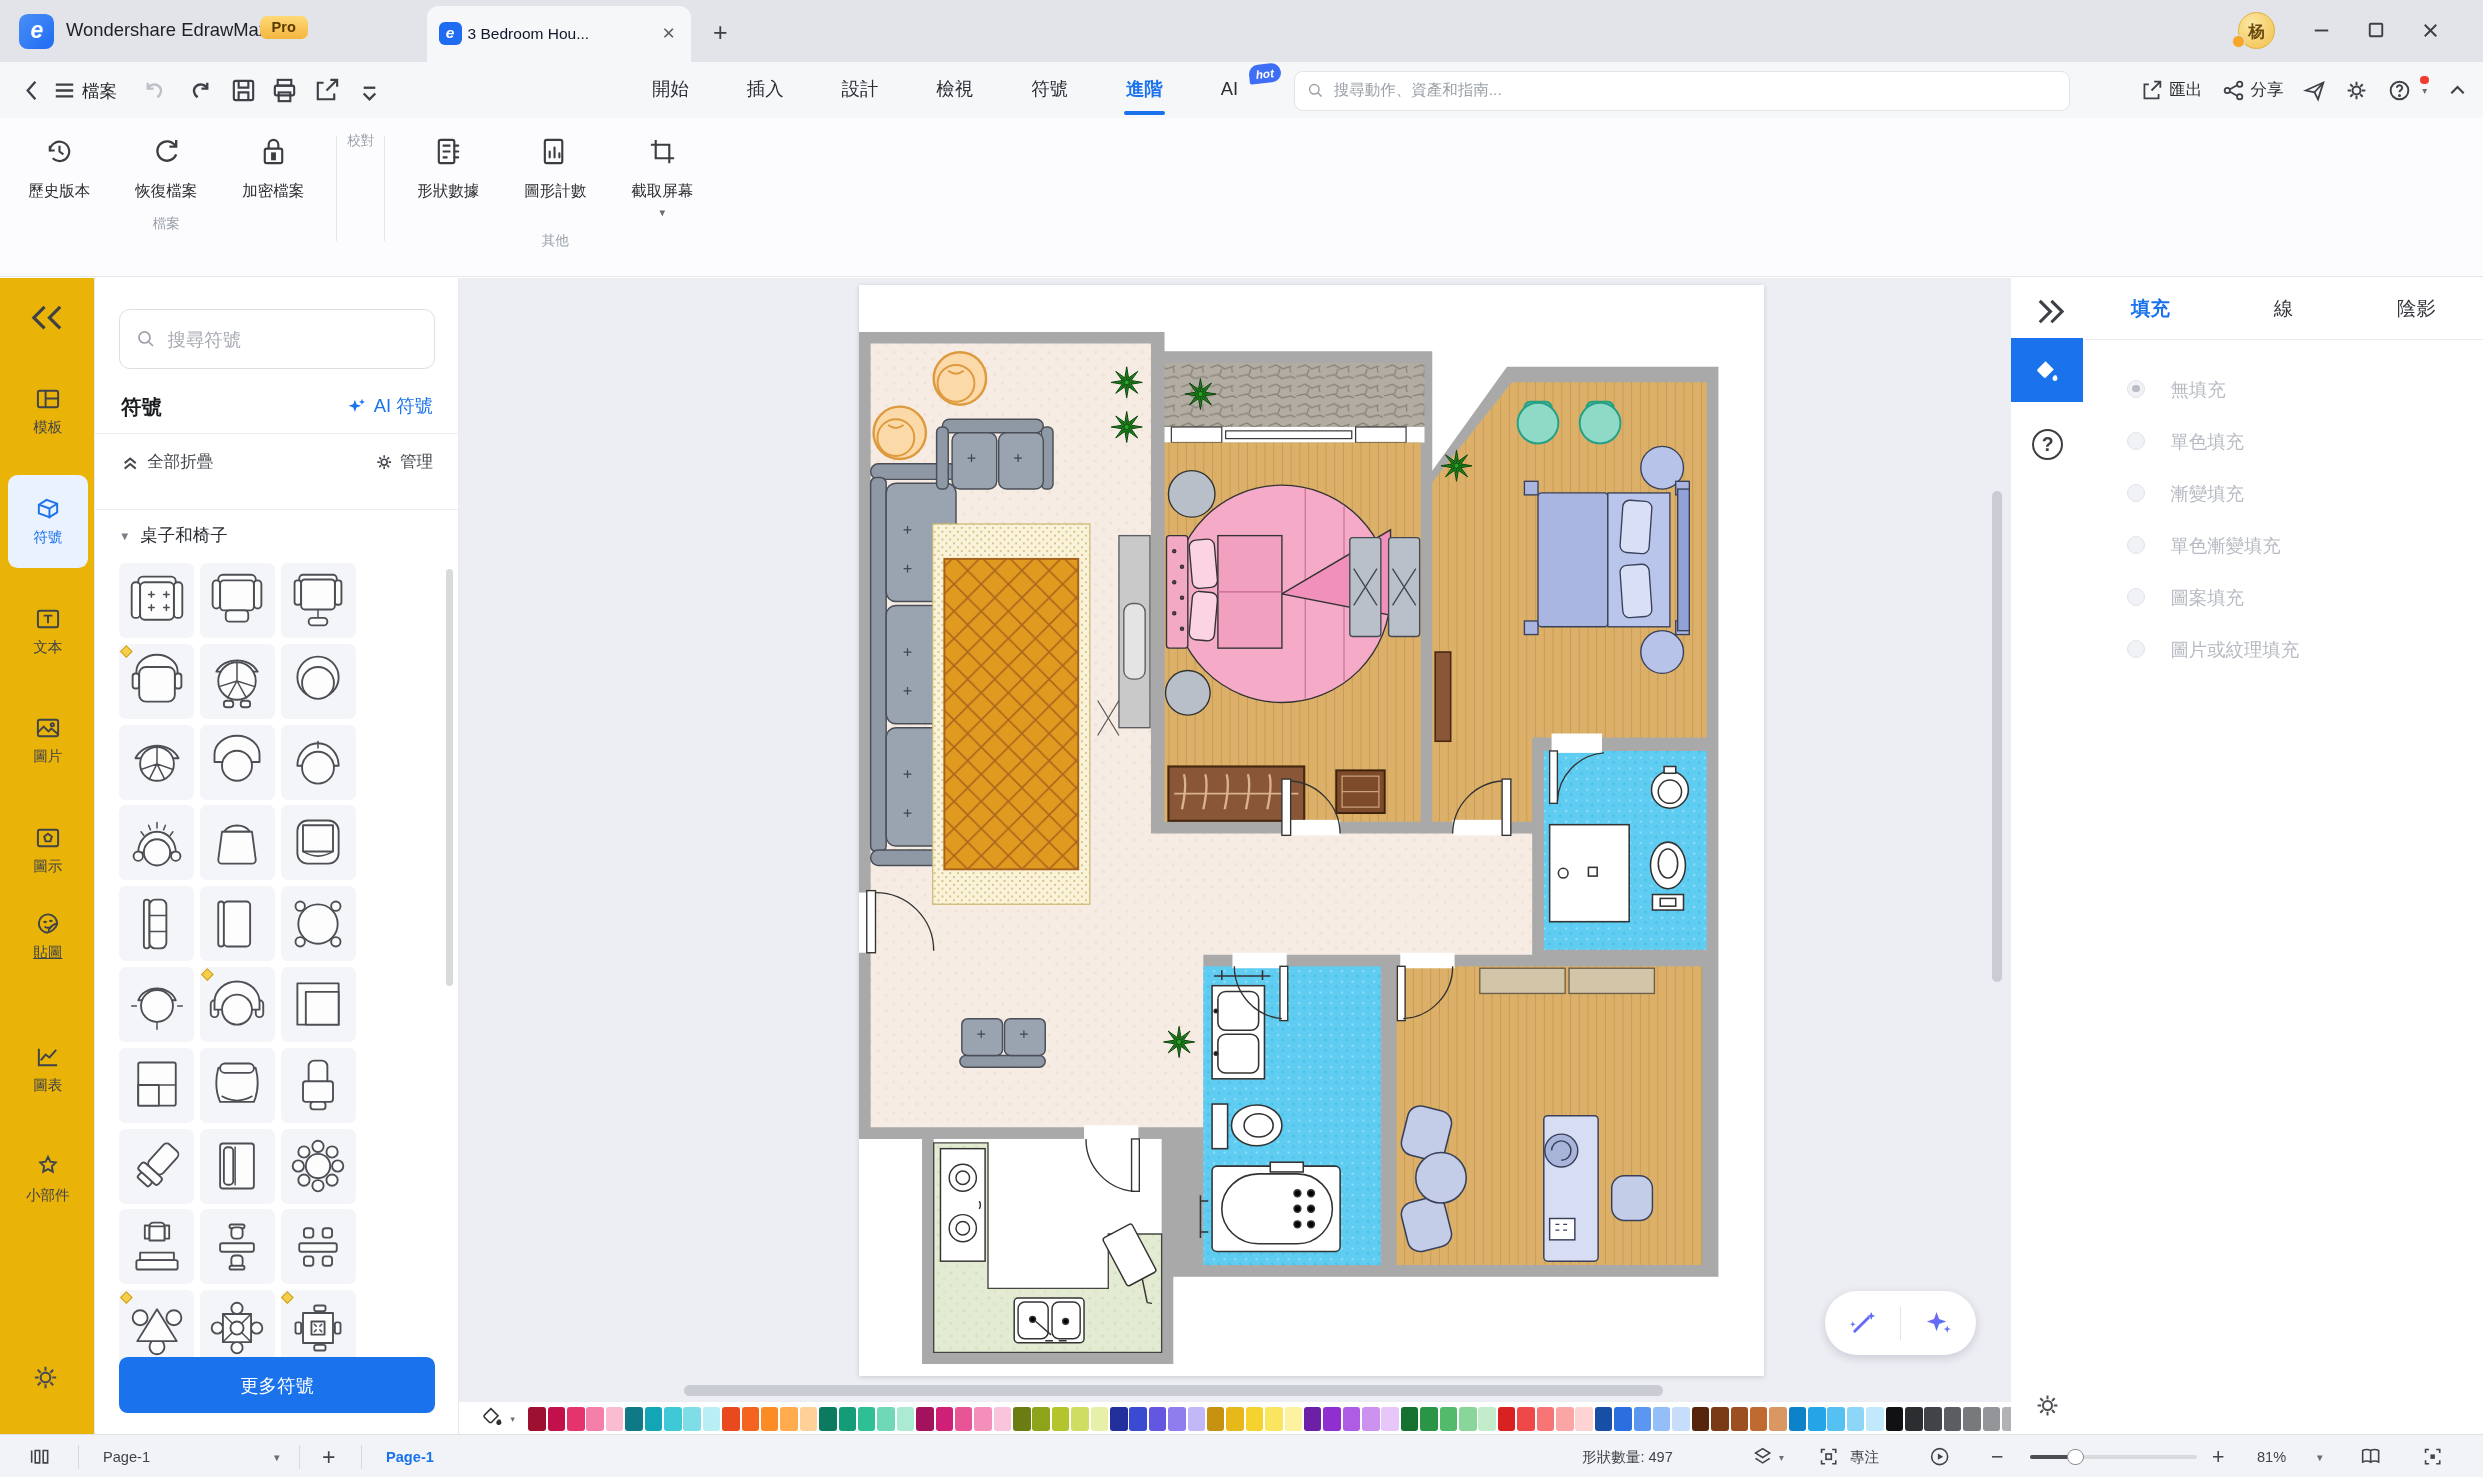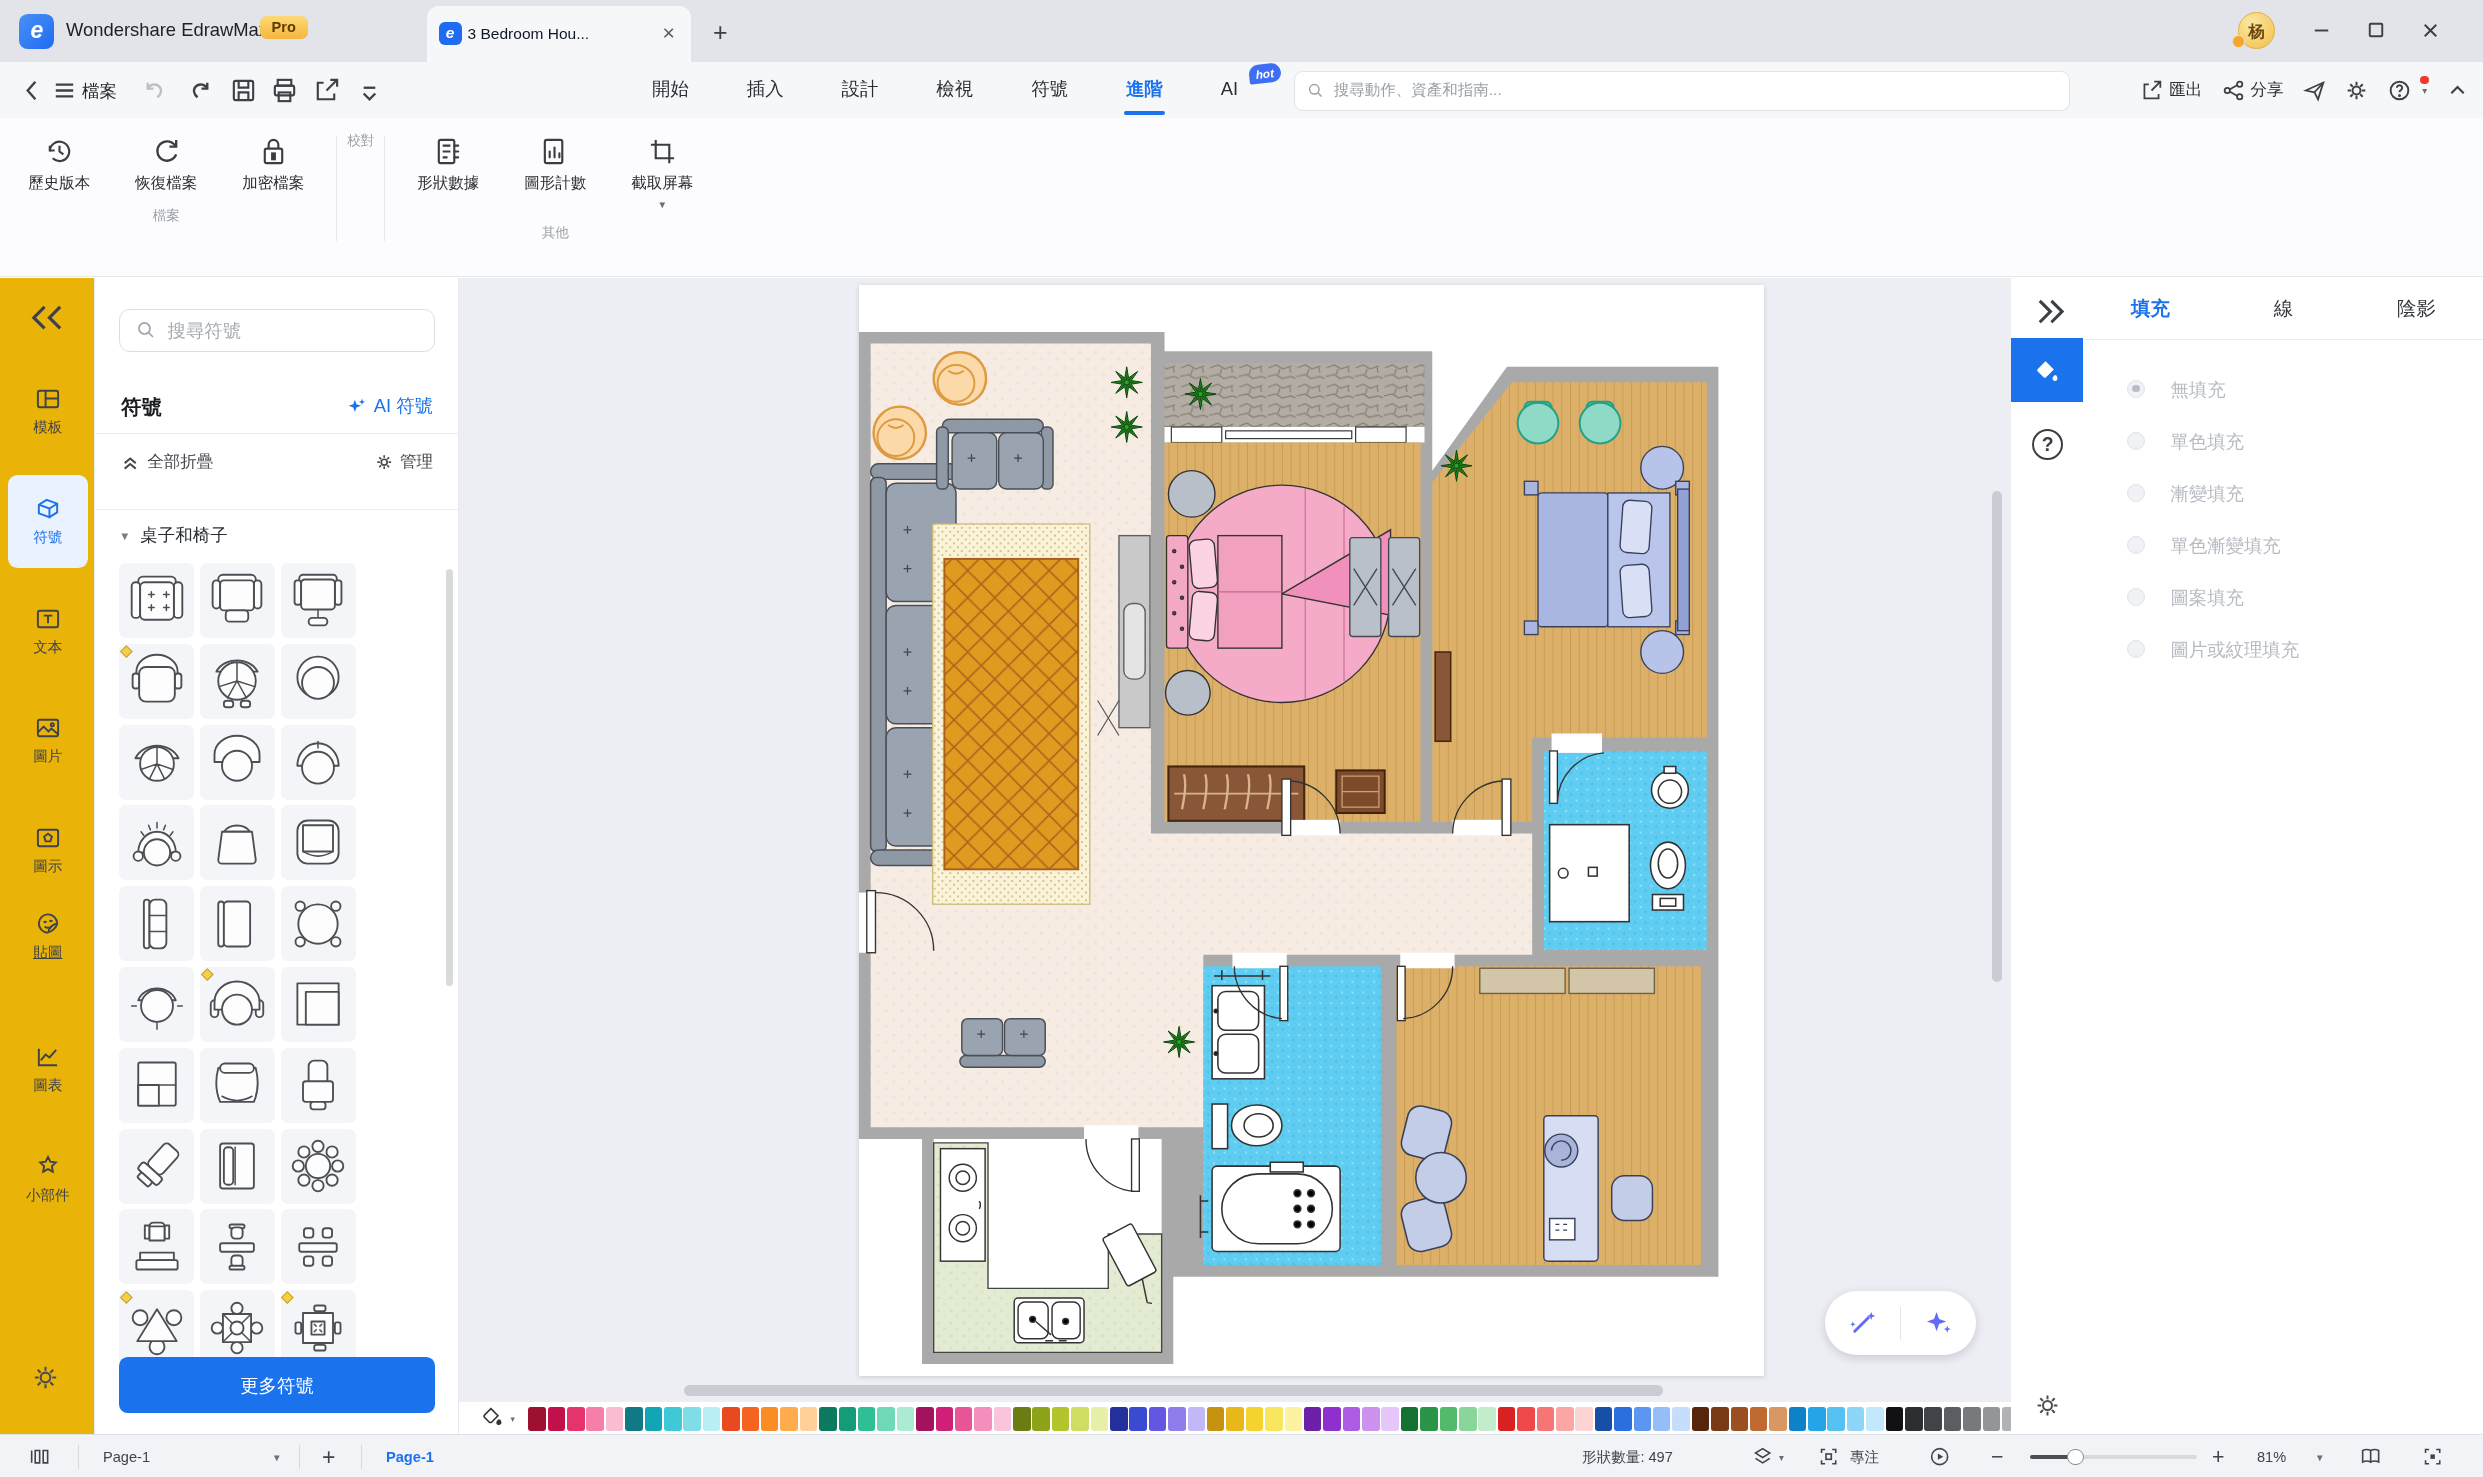--- a/index.html
+++ b/index.html
@@ -36,36 +36,36 @@
 #mright .mr{display:flex;align-items:center;gap:5.8px;color:#2c2f34;font-size:16.5px}
 #mright svg{width:23px;height:23px;color:#3d4147}
 .reddot{position:absolute;right:-1.9px;top:-2.9px;width:8.7px;height:8.7px;border-radius:50%;background:#f13b2f}
 
 #ribbon{position:absolute;left:0;top:118px;width:2483px;height:159px;background:#fcfcfe;border-bottom:1px solid #e6e7ea}
 #ribbon .rrow{position:absolute;left:5.8px;top:0;display:flex;align-items:flex-start}
 .rgroup{display:flex;flex-direction:column}
 .ritems{display:flex}
 .ritem{width:107px;display:flex;flex-direction:column;align-items:center;padding-top:17.5px;position:relative}
 .ritem svg{width:31px;height:31px;color:#3a3d42}
-.ritem .rlabel{margin-top:6px;font-size:15.5px;color:#2b2d31;white-space:nowrap}
+.ritem .rlabel{margin-top:14px;font-size:15.5px;color:#2b2d31;white-space:nowrap}
 .ritem .rdrop{margin-top:5.8px;font-size:9.7px;color:#6a6d73}
 .rglabel{text-align:center;font-size:13.6px;color:#9aa0a8;margin-top:13.6px}
 .rsep{width:1px;background:#e5e6e9;height:105px;margin:17.5px 9.7px 0}
 
 #main{position:absolute;left:0;top:278px;width:2483px;height:1157px}
 #sidebar{position:absolute;left:0;top:0;width:95px;height:1157px;background:#eab308;border-right:1px solid #e8e9ec}
 #collapseL{position:absolute;left:25px;top:25px;width:43px;height:29px;color:#3d4147}
 .sbitem{position:absolute;left:7.8px;width:80px;height:93px;border-radius:9.7px;display:flex;flex-direction:column;align-items:center;justify-content:center;gap:6.8px;color:#3f434a}
 .sbitem svg{width:26px;height:26px}
 .sbitem .sblabel{font-size:14.6px}
 .sbitem.active{background:#e9f2fe;color:#1a73ec}
 #sbgear{position:absolute;left:31px;top:1085px;width:29px;height:29px;color:#4a4d52}
 
 #sympanel{position:absolute;left:95px;top:0;width:364px;height:1157px;background:#fff;border-right:1px solid #e8e9ec}
-#symsearch{position:absolute;left:24px;top:31px;width:316px;height:43px;border:1.5px solid #dcdee2;border-radius:10.7px;display:flex;align-items:center;padding:0 15.5px}
+#symsearch{position:absolute;left:24px;top:31px;width:316px;height:60px;border:1.5px solid #dcdee2;border-radius:10.7px;display:flex;align-items:center;padding:0 15.5px}
 #symsearch svg{width:20.4px;height:20.4px;color:#9da2aa}
 #symsearch .ph{margin-left:11.6px;font-size:18.4px;color:#a7abb3}
 #symtitle{position:absolute;left:26px;top:115px;font-size:20.4px;font-weight:bold;color:#1b1d21}
 #aisym{position:absolute;right:25px;top:115px;display:flex;align-items:flex-end;gap:6.8px;color:#1a73ec;font-size:18.4px}
 #aisym svg{width:21.3px;height:21.3px}
 .pdivider{position:absolute;left:0;width:364px;height:1px;background:#ececef}
 #collapserow{position:absolute;left:26px;top:173px;display:flex;align-items:center;gap:7.8px;font-size:16.5px;color:#45484e}
 #managerow{position:absolute;right:25px;top:173px;display:flex;align-items:center;gap:6.8px;font-size:16.5px;color:#45484e}
 #collapserow svg,#managerow svg{width:18.4px;height:18.4px}
 #sectionrow{position:absolute;left:24px;top:245px;display:flex;align-items:center;gap:9.7px;font-size:17.5px;color:#2a2d33}

